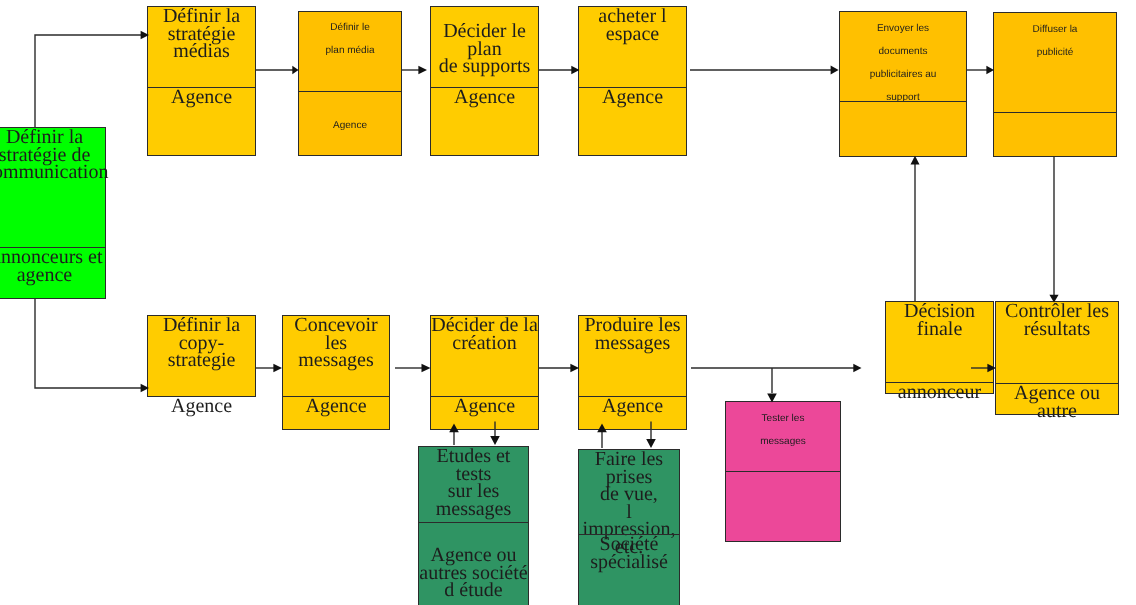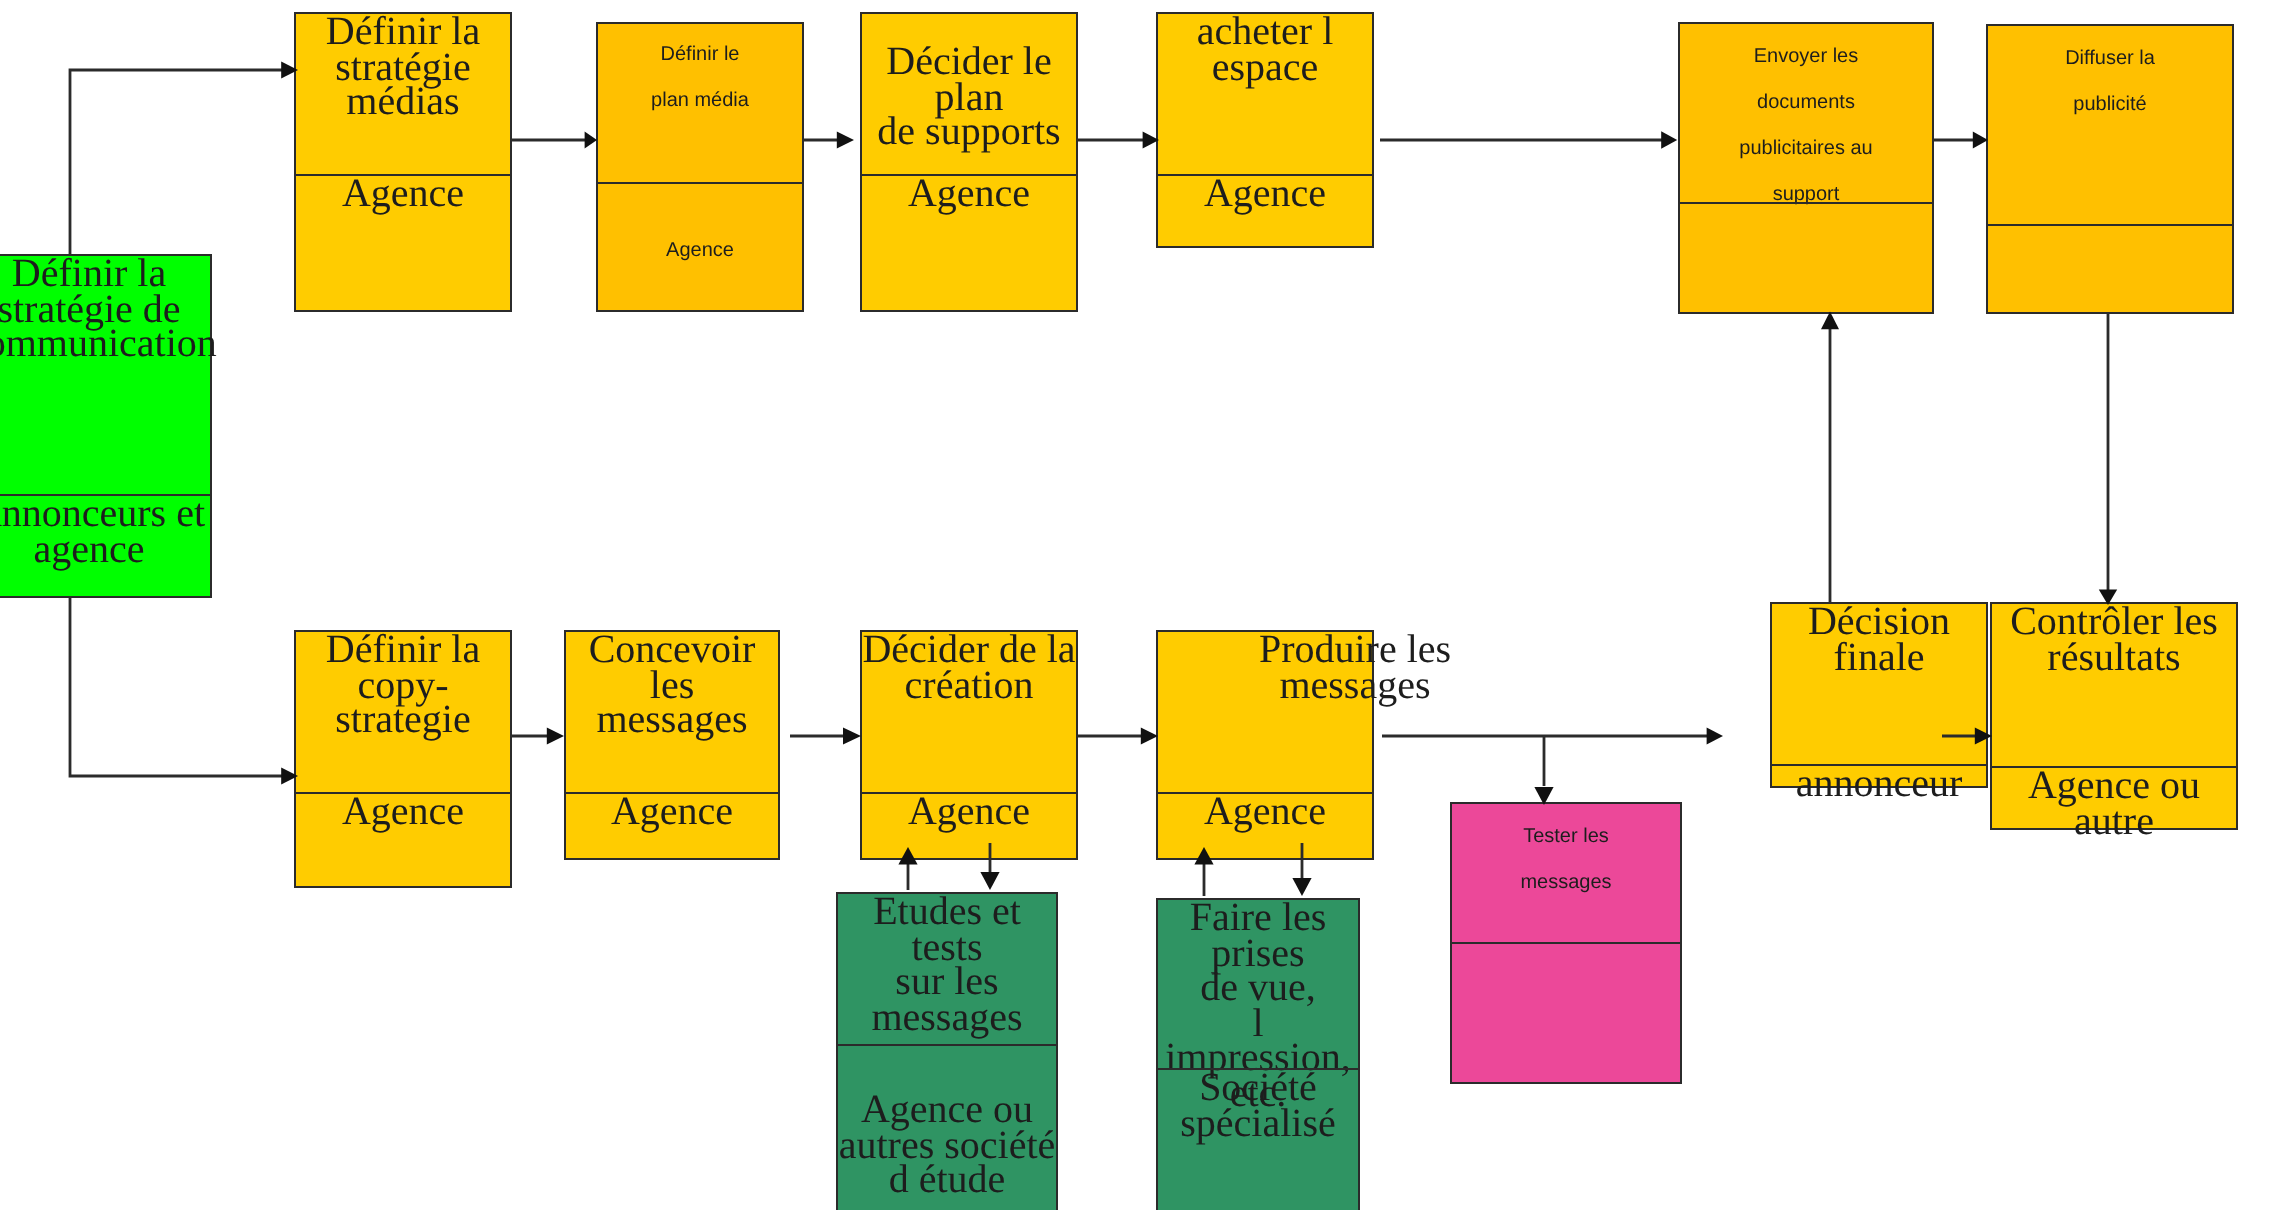--- a/index.html
+++ b/index.html
@@ -24,47 +24,47 @@
 #n-strategie-medias>.cap-title{top:1px;}
 #n-strategie-medias>.cap-actor{top:82px;}
 #n-plan-media{left:298px;top:11px;width:104px;height:145px;background:#FFC000;}
 #n-plan-media>.rule{top:79px;}
 #n-plan-media>.cap-title{top:4px;}
 #n-plan-media>.cap-actor{top:102px;}
 #n-plan-supports{left:430px;top:6px;width:109px;height:150px;background:#FFCC00;}
 #n-plan-supports>.rule{top:80px;}
 #n-plan-supports>.cap-title{top:16px;}
 #n-plan-supports>.cap-actor{top:82px;}
-#n-acheter-espace{left:578px;top:6px;width:109px;height:118px;background:#FFCC00;}
+#n-acheter-espace{left:578px;top:6px;width:109px;height:150px;background:#FFCC00;}
 #n-acheter-espace>.rule{top:80px;}
 #n-acheter-espace>.cap-title{top:1px;}
 #n-acheter-espace>.cap-actor{top:82px;}
 #n-envoyer-documents{left:839px;top:11px;width:128px;height:146px;background:#FFC000;}
 #n-envoyer-documents>.rule{top:89px;}
 #n-envoyer-documents>.cap-title{top:5px;}
 #n-envoyer-documents>.cap-actor{top:90px;}
 #n-diffuser-publicite{left:993px;top:12px;width:124px;height:145px;background:#FFC000;}
 #n-diffuser-publicite>.rule{top:99px;}
 #n-diffuser-publicite>.cap-title{top:5px;}
 #n-diffuser-publicite>.cap-actor{top:100px;}
-#n-copy-strategie{left:147px;top:315px;width:109px;height:129px;background:#FFCC00;}
+#n-copy-strategie{left:147px;top:315px;width:109px;height:82px;background:#FFCC00;}
 #n-copy-strategie>.rule{top:80px;}
 #n-copy-strategie>.cap-title{top:1px;}
 #n-copy-strategie>.cap-actor{top:82px;}
 #n-concevoir-messages{left:282px;top:315px;width:108px;height:115px;background:#FFCC00;}
 #n-concevoir-messages>.rule{top:80px;}
 #n-concevoir-messages>.cap-title{top:1px;}
 #n-concevoir-messages>.cap-actor{top:82px;}
 #n-decider-creation{left:430px;top:315px;width:109px;height:115px;background:#FFCC00;}
 #n-decider-creation>.rule{top:80px;}
 #n-decider-creation>.cap-title{top:1px;}
 #n-decider-creation>.cap-actor{top:82px;}
 #n-produire-messages{left:578px;top:315px;width:109px;height:115px;background:#FFCC00;}
 #n-produire-messages>.rule{top:80px;}
-#n-produire-messages>.cap-title{top:1px;padding-left:45px;}
+#n-produire-messages>.cap-title{top:1px;}
 #n-produire-messages>.cap-actor{top:82px;}
 #n-decision-finale{left:861px;top:301px;width:109px;height:93px;background:#FFCC00;margin-left:24px;}
 #n-decision-finale>.rule{top:80px;}
 #n-decision-finale>.cap-title{top:1px;}
 #n-decision-finale>.cap-actor{top:82px;}
 #n-controler-resultats{left:995px;top:301px;width:124px;height:114px;background:#FFCC00;}
 #n-controler-resultats>.rule{top:81px;}
 #n-controler-resultats>.cap-title{top:1px;}
 #n-controler-resultats>.cap-actor{top:83px;}
 #n-etudes-tests{left:418px;top:446px;width:111px;height:175px;background:#2F9463;}

